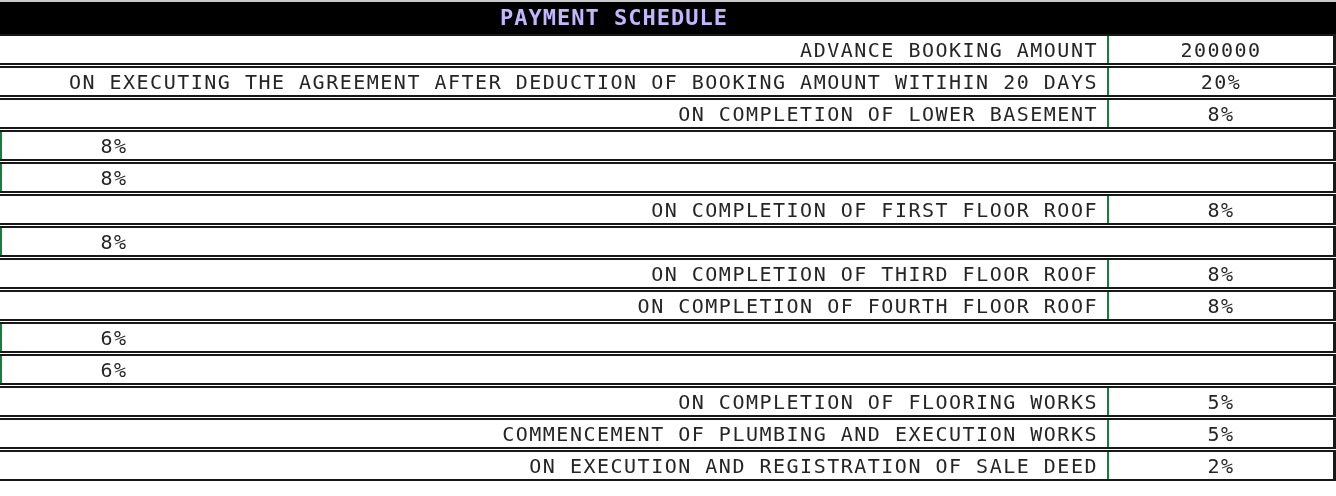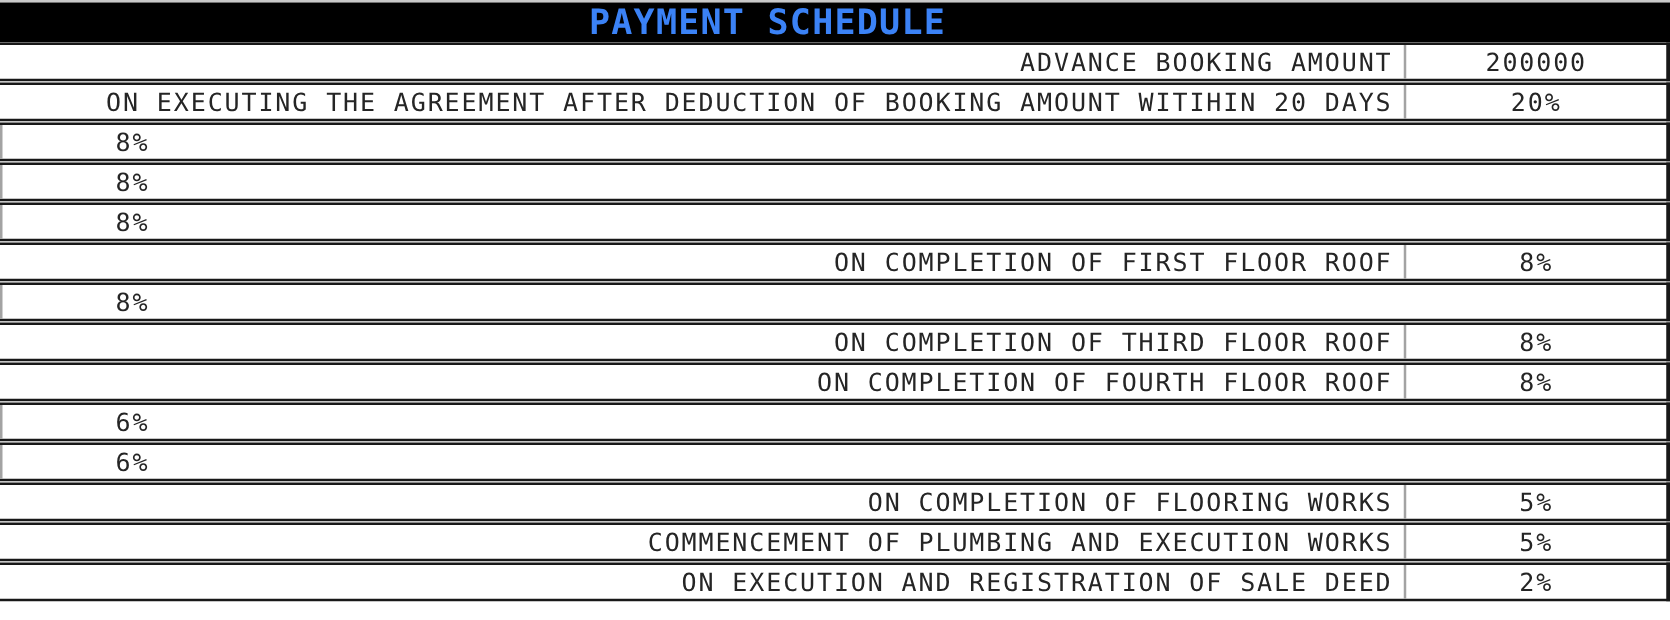--- a/index.html
+++ b/index.html
@@ -19,23 +19,23 @@
     height: 2px;
     background: #c9c9c9;
   }
   .title-bar {
     height: 32px;
     background: #000000;
     text-align: center;
     padding-right: 108px; 
   }
   .title-text {
-    color: #3b82f6;
+    color: #c4b5fd;
     font-weight: bold;
-    font-size: 28px;
+    font-size: 22px;
     letter-spacing: 1px;
     line-height: 32px;
     white-space: nowrap;
   }
   .rows { width: 1336px; }
   .row {
     box-sizing: border-box;
     display: flex;
     align-items: stretch;
     height: 31px;
@@ -55,22 +55,22 @@
     color: #252525;
     white-space: nowrap;
     overflow: hidden;
   }
   .cell.desc {
     flex: 1;
     justify-content: flex-end;
     padding-right: 9px;
   }
   .cell.val {
-    width: 210px;
-    border-left: 2px solid #a3a3a3;
+    width: 226px;
+    border-left: 2px solid #15803d;
     justify-content: center;
   }
 </style>
 </head>
 <body>
 
 <div class="page">
   <div class="top-edge"></div>
   <header class="title-bar">
     <span class="title-text">PAYMENT SCHEDULE</span>
@@ -80,20 +80,21 @@
     <div class="cell desc">ADVANCE BOOKING AMOUNT</div>
     <div class="cell val">200000</div>
   </div>
 
   <div class="row">
     <div class="cell desc">ON EXECUTING THE AGREEMENT AFTER DEDUCTION OF BOOKING AMOUNT WITIHIN 20 DAYS</div>
     <div class="cell val">20%</div>
   </div>
 
   <div class="row">
+    <div class="cell desc">ON COMPLETION OF LOWER BASEMENT</div>
     <div class="cell val">8%</div>
   </div>
 
   <div class="row">
     <div class="cell val">8%</div>
   </div>
 
   <div class="row">
     <div class="cell val">8%</div>
   </div>

